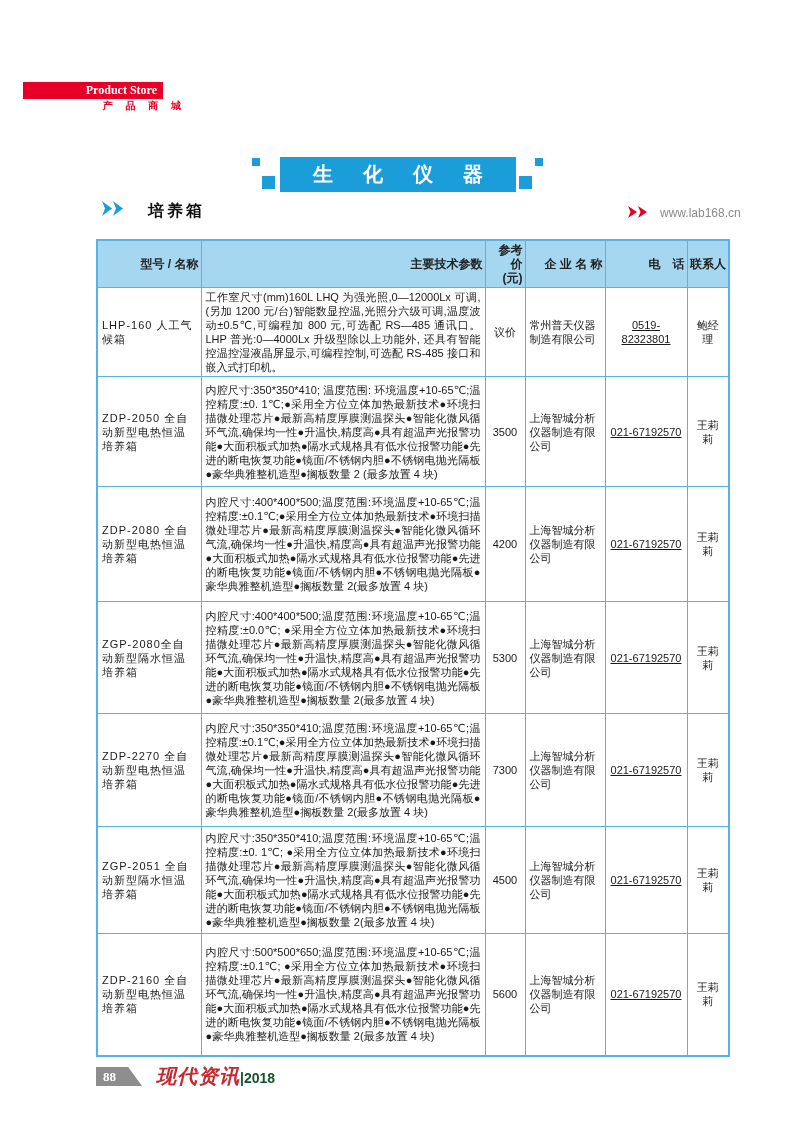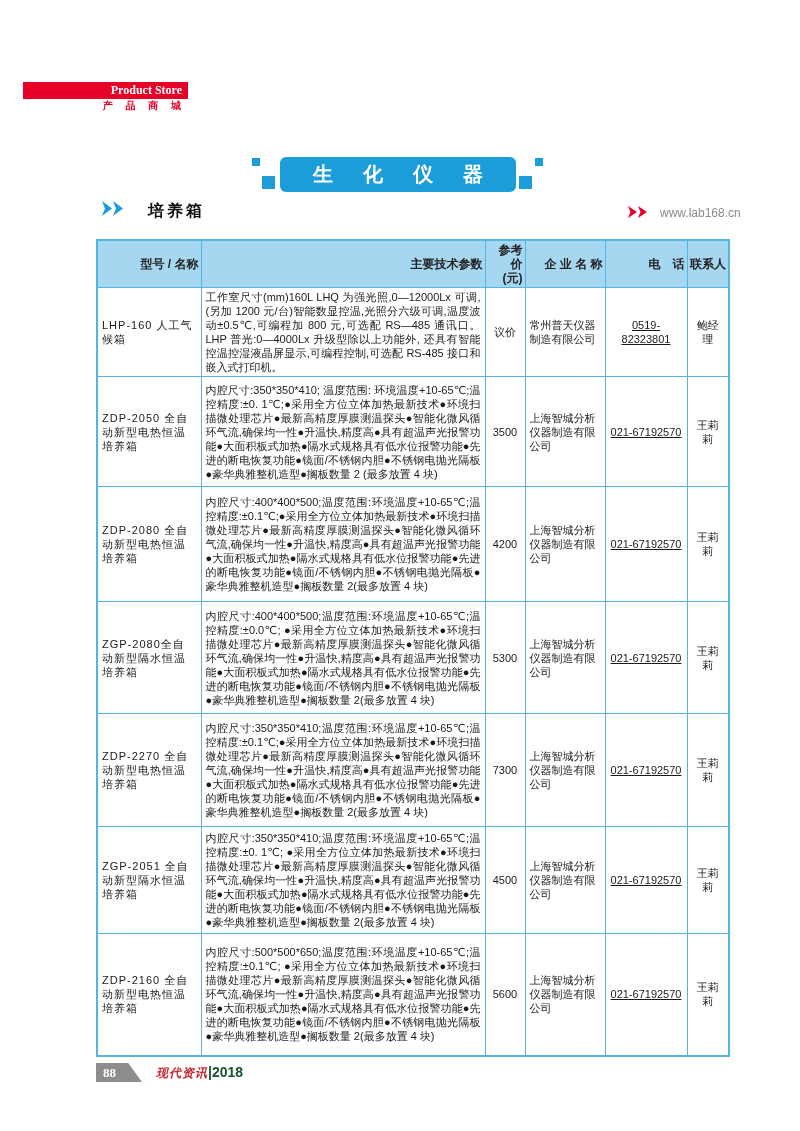--- a/index.html
+++ b/index.html
@@ -3,35 +3,35 @@
 <meta charset="utf-8">
 <style>
   html,body{margin:0;padding:0;}
   body{
     width:800px;height:1131px;position:relative;background:#ffffff;
     font-family:"Liberation Sans","DejaVu Sans",sans-serif;color:#1a1a1a;
     overflow:hidden;
   }
   
   .brand-banner{
-    position:absolute;left:23px;top:82px;width:165px;height:17px;
+    position:absolute;left:23px;top:82px;width:140px;height:17px;
     background:#e60028;color:#ffffff;
     font-family:"Liberation Serif","DejaVu Serif",serif;
     font-size:12px;line-height:17px;text-align:right;padding-right:6px;
     box-sizing:border-box;font-weight:bold;
   }
   .brand-cn{
     position:absolute;top:99px;right:614px;
     color:#e60028;font-size:10px;letter-spacing:5px;font-weight:bold;white-space:nowrap;
   }
   
   .banner-rect{
     position:absolute;left:280px;top:157px;width:236px;height:35px;
     background:#1b9dd9;color:#ffffff;display:flex;align-items:center;justify-content:center;
-    font-size:20px;font-weight:bold;letter-spacing:30px;text-indent:30px;white-space:nowrap;border-radius:6px;
+    font-size:20px;font-weight:bold;letter-spacing:30px;text-indent:30px;white-space:nowrap;
   }
   .sq{position:absolute;background:#1b9dd9;}
   .sq1{left:252px;top:158px;width:8px;height:8px;}
   .sq2{left:262px;top:176px;width:13px;height:13px;}
   .sq3{left:519px;top:176px;width:13px;height:13px;}
   .sq4{left:535px;top:158px;width:8px;height:8px;}
   
   .cat-row{position:absolute;left:100px;top:201px;display:flex;align-items:flex-start;gap:24px;}
   .cat-title{font-size:16px;font-weight:bold;letter-spacing:3px;color:#111;}
   .site-row{position:absolute;left:627px;top:204px;display:flex;align-items:center;gap:12px;}
@@ -61,21 +61,21 @@
   
   .footer{position:absolute;left:96px;top:1063px;display:flex;align-items:center;}
   .page-num-box{
     width:46px;height:19px;background:#8d8d8d;color:#ffffff;
     clip-path:polygon(0 0,70% 0,100% 100%,0 100%);
     font-size:13px;font-weight:bold;line-height:19px;padding-left:7px;box-sizing:border-box;font-family:Liberation Serif, serif;
   }
   .mag{margin-left:14px;white-space:nowrap;}
   .mag-name{
     font-family:"Liberation Serif","DejaVu Serif",serif;
-    font-style:italic;font-weight:bold;color:#c32a31;font-size:12px;letter-spacing:1px;
+    font-style:italic;font-weight:bold;color:#c32a31;font-size:20px;letter-spacing:1px;
   }
   .mag-year{font-size:14px;font-weight:bold;color:#14532d;}
 </style>
 </head>
 <body>
 
 <div class="brand-banner">
   <span>Product Store</span>
 </div>
 <div class="brand-cn">产 品 商 城</div>

